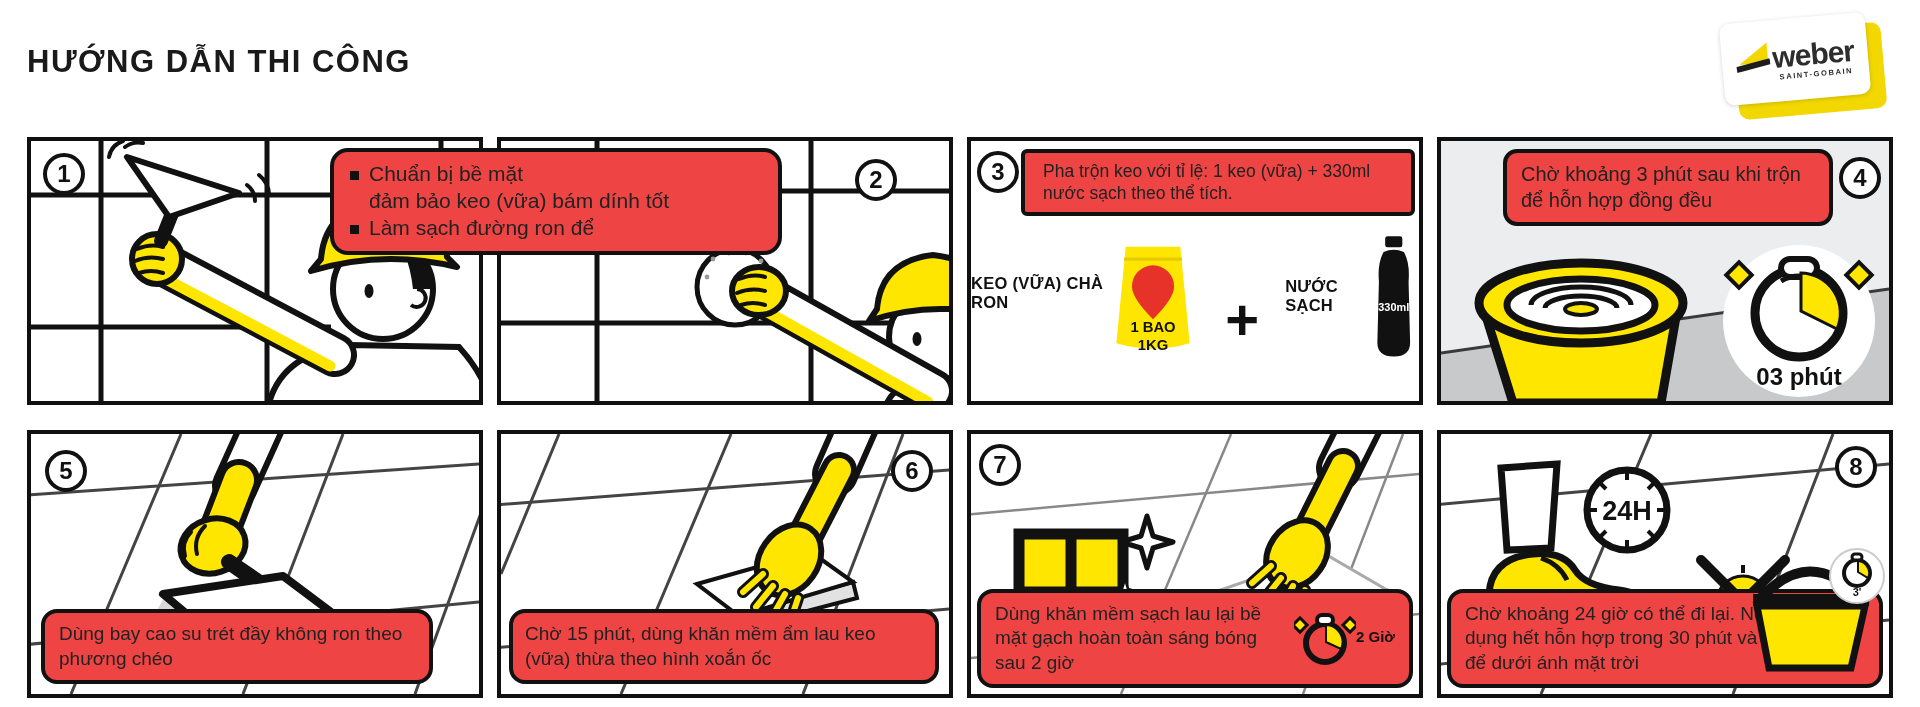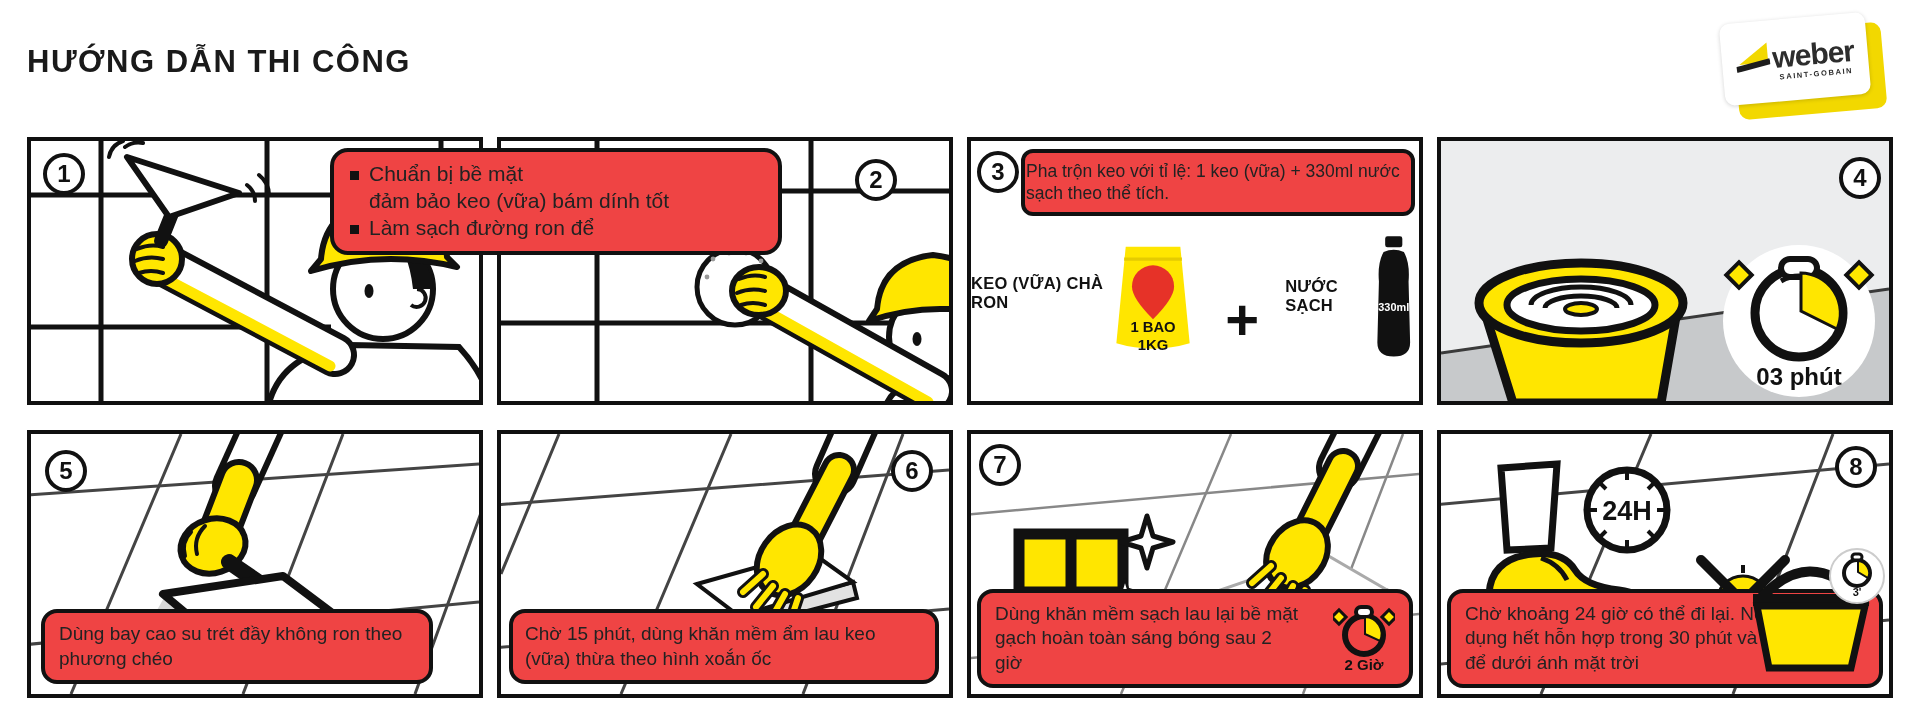--- a/index.html
+++ b/index.html
@@ -35,39 +35,39 @@
   .bubble { position:absolute; background:#ef4444; border:4px solid #111; border-radius:16px;
             padding:9px 14px; font-size:19px; font-weight:500; line-height:1.28; color:#222; z-index:3; }
 
   
   .bubble12 { left:330px; top:148px; width:452px; font-size:21px; border-radius:18px; z-index:6; }
   .bubble12 .row { display:flex; align-items:flex-start; }
   .bubble12 .sq { width:9px; height:9px; background:#111; margin:10px 10px 0 2px; flex:none; }
   .bubble12 .sq.hide { visibility:hidden; }
 
   
-  .p3 .bubble { left:50px; top:8px; right:4px; font-size:17.5px; border-radius:12px; padding:7px 1px; }
+  .p3 .bubble { left:50px; top:8px; right:4px; font-size:17.5px; border-radius:6px; padding:7px 18px; }
   .p3-body { position:absolute; left:0; top:78px; width:448px; display:flex; justify-content:center;
              gap:26px; align-items:flex-start; }
   .mix-col { display:flex; flex-direction:row; align-items:center; }
   .mix-label { font-size:16.5px; font-weight:bold; letter-spacing:.3px; color:#111; margin-bottom:4px; }
   .plus { font-size:58px; font-weight:900; color:#111; margin-top:72px; line-height:1; }
 
   
   .p4 .bubble { left:62px; top:8px; width:330px; font-size:20px; border-radius:14px; }
   .p4 .badge { right:8px; top:16px; }
 
   
   .p5 .bubble { left:10px; bottom:10px; width:392px; }
   .p6 .bubble { left:8px; bottom:10px; right:10px;padding-left:12px; }
   .p7 .bubble { left:6px; right:6px; bottom:6px; display:flex; align-items:center; gap:7px; }
   .p7 .cap { max-width:306px; }
   .p8 .bubble { left:6px; right:6px; bottom:6px; }
   .p8 .cap { max-width:352px; }
-  .timerbox { display:flex; flex-direction:column; align-items:center; flex:none; margin-left:auto; }
+  .timerbox { display:flex; flex-direction:row; align-items:center; flex:none; margin-left:auto; }
   .timerbox .tlabel { font-size:15px; font-weight:bold; color:#111; margin-top:-4px; }
 
   .overlay-svg { position:absolute; z-index:4; }
 </style>
 </head>
 <body>
 
 <div id="stage">
 
   <div class="title">HƯỚNG DẪN THI CÔNG</div>
@@ -210,20 +210,23 @@
         <circle cx="358" cy="180" r="76" fill="#fff"></circle>
         <circle cx="358" cy="172" r="44" fill="none" stroke="#111" stroke-width="9"></circle>
         <rect x="340" y="118" width="36" height="18" rx="9" fill="#fff" stroke="#111" stroke-width="6"></rect>
         <path d="M340 140 q18 -10 36 0" stroke="#111" stroke-width="5" fill="none"></path>
         <path d="M360 170 L360 132 A40 40 0 0 1 396 188 Z" fill="#FFE600" stroke="#111" stroke-width="3"></path>
         <rect x="-9" y="-9" width="18" height="18" transform="translate(298,134) rotate(45)" fill="#FFE600" stroke="#111" stroke-width="4"></rect>
         <rect x="-9" y="-9" width="18" height="18" transform="translate(418,134) rotate(45)" fill="#FFE600" stroke="#111" stroke-width="4"></rect>
         <text x="358" y="244" text-anchor="middle" font-size="24" font-weight="bold" fill="#111">03 phút</text>
       </g>
     </svg>
+    <div class="bubble">
+      <span>Chờ khoảng 3 phút sau khi trộn để hỗn hợp đồng đều</span>
+    </div>
     <div class="badge">4</div>
   </div>
 
   <div class="panel p5">
     <svg class="art" viewBox="0 0 448 260">
       <g stroke="#444" stroke-width="3" fill="none">
         <path d="M-20 62 L448 30 M-20 212 L448 168"></path>
         <path d="M40 260 L150 0 M212 260 L312 0 M384 260 L470 24"></path>
       </g>
 

